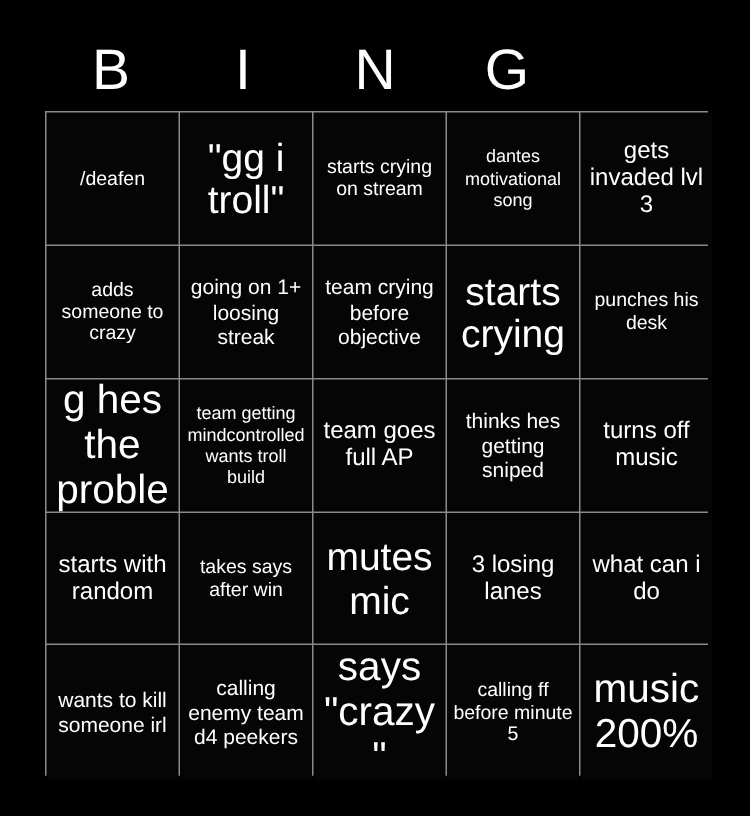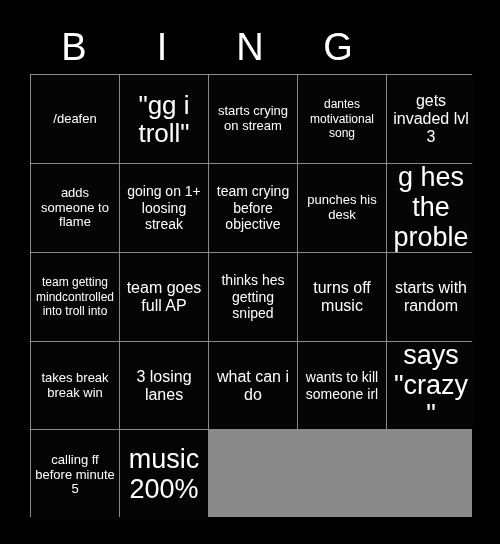--- a/index.html
+++ b/index.html
@@ -101,60 +101,69 @@
       <div class="cell fs-md">
         <span class="cell-text">starts crying on stream</span>
       </div>
       <div class="cell fs-xs">
         <span class="cell-text">dantes motivational song</span>
       </div>
       <div class="cell fs-lg">
         <span class="cell-text">gets invaded lvl 3</span>
       </div>
       <div class="cell fs-md">
-        <span class="cell-text">adds someone to flame</span>
+        <span class="cell-text">adds someone to crazy</span>
       </div>
       <div class="cell fs-sm">
         <span class="cell-text">going on 1+ loosing streak</span>
       </div>
       <div class="cell fs-sm">
         <span class="cell-text">team crying before objective</span>
+      </div>
+      <div class="cell fs-xxl">
+        <span class="cell-text">starts crying</span>
       </div>
       <div class="cell fs-md">
         <span class="cell-text">punches his desk</span>
       </div>
       <div class="cell fs-xl">
         <span class="cell-text">thinking hes the problem</span>
       </div>
       <div class="cell fs-xs">
-        <span class="cell-text">team getting mindcontrolled into troll into</span>
+        <span class="cell-text">team getting mindcontrolled wants troll build</span>
       </div>
       <div class="cell fs-lg">
         <span class="cell-text">team goes full AP</span>
       </div>
       <div class="cell fs-sm">
         <span class="cell-text">thinks hes getting sniped</span>
       </div>
       <div class="cell fs-lg">
         <span class="cell-text">turns off music</span>
       </div>
       <div class="cell fs-lg">
         <span class="cell-text">starts with random</span>
       </div>
       <div class="cell fs-md">
-        <span class="cell-text">takes break break win</span>
+        <span class="cell-text">takes says after win</span>
+      </div>
+      <div class="cell fs-xxl">
+        <span class="cell-text">mutes mic</span>
       </div>
       <div class="cell fs-lg">
         <span class="cell-text">3 losing lanes</span>
       </div>
       <div class="cell fs-lg">
         <span class="cell-text">what can i do</span>
       </div>
       <div class="cell fs-sm">
         <span class="cell-text">wants to kill someone irl</span>
+      </div>
+      <div class="cell fs-sm">
+        <span class="cell-text">calling enemy team d4 peekers</span>
       </div>
       <div class="cell fs-xl">
         <span class="cell-text">says "crazy"</span>
       </div>
       <div class="cell fs-md">
         <span class="cell-text">calling ff before minute 5</span>
       </div>
       <div class="cell fs-xl">
         <span class="cell-text">music 200%</span>
       </div>

